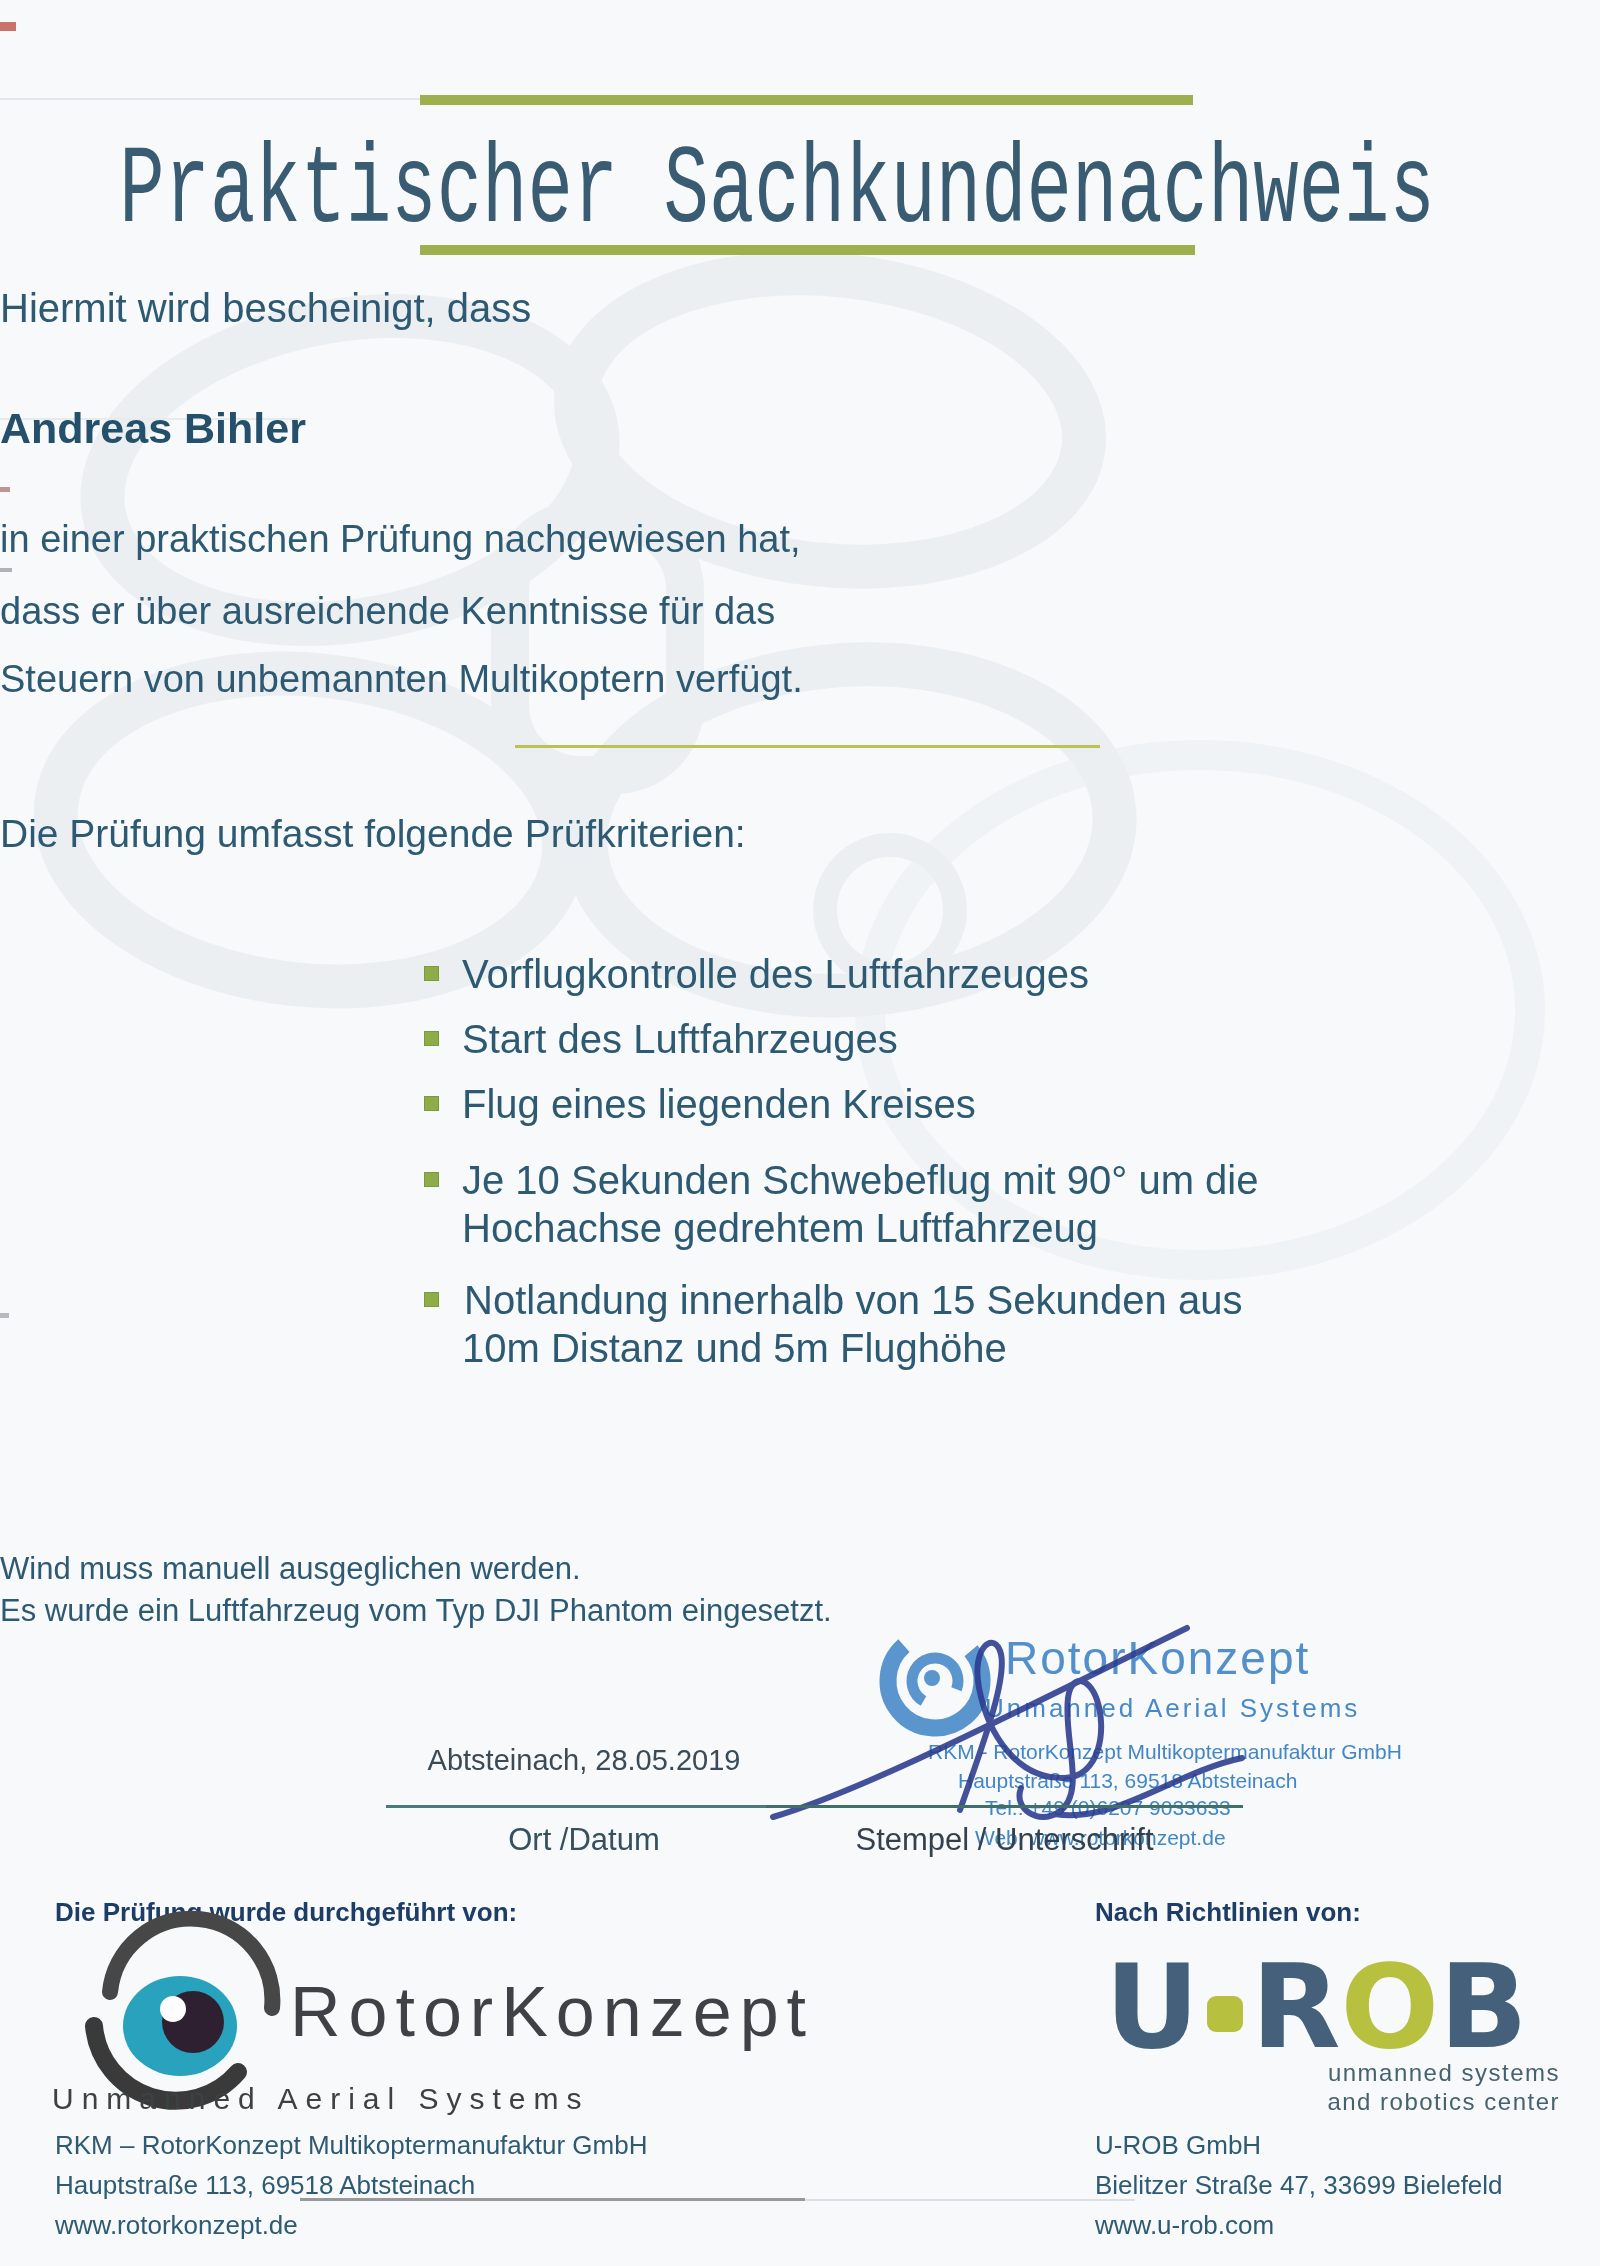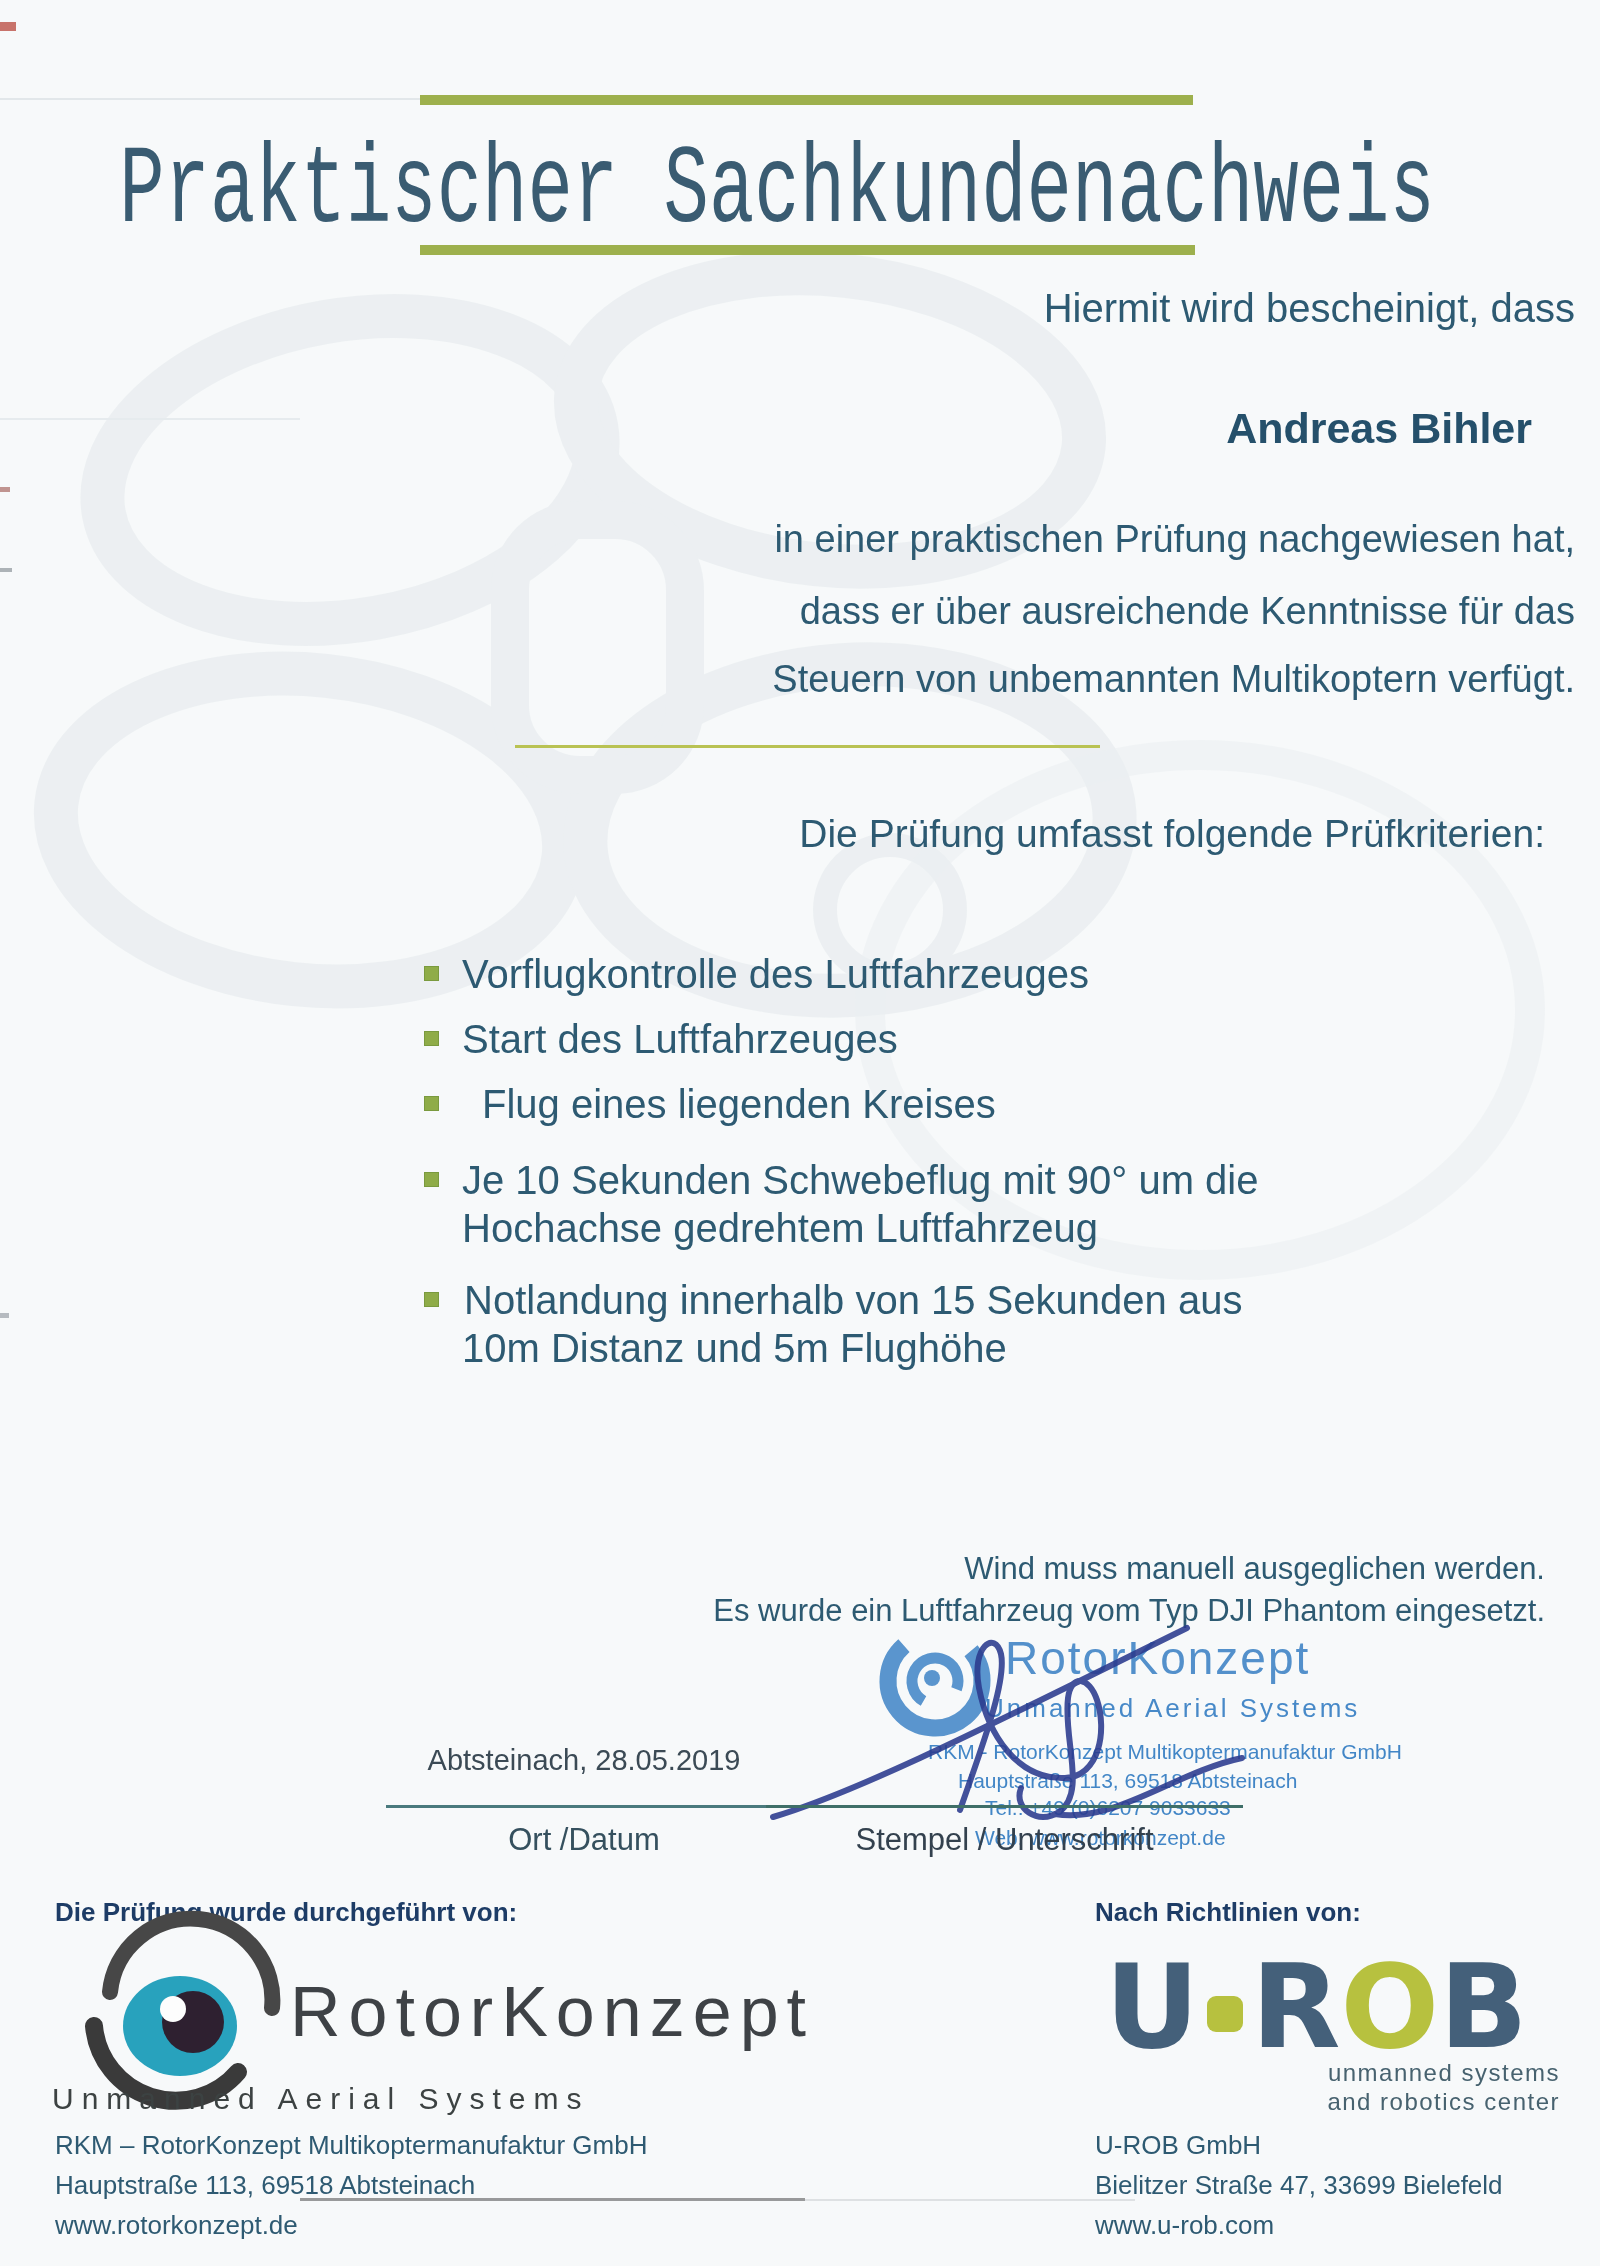--- a/index.html
+++ b/index.html
@@ -3,21 +3,21 @@
 <meta charset="utf-8">
 <style>
   html,body{margin:0;padding:0;}
   body{background:#e9ebed;}
   .page{
     position:relative; width:1600px; height:2266px; margin:0 auto;
     background:#f7f9fa; overflow:hidden;
     font-family:"Liberation Sans", sans-serif; color:#2d5a72;
   }
   .abs{position:absolute; line-height:1.15; white-space:nowrap;}
-  .ctr{text-align:right;}
+  .ctr{text-align:left;}
   
   .cert-title{
     font-family:"Liberation Mono","DejaVu Sans Mono",monospace;
     font-size:112px; color:#3a5c72; font-weight:normal;
     transform:translateX(-50%) scaleX(0.675); transform-origin:center top;
   }
   .bar{position:absolute; background:#9db04d;}
   .thinline{position:absolute; background:#b9c253;}
   .body-lg{font-size:40px;}
   .body-md{font-size:38px;}
@@ -82,21 +82,21 @@
 
   <div class="abs ctr heading" style="left:0;top:812px;width:1545px;">Die Prüfung umfasst folgende Prüfkriterien:</div>
 
   <div class="bullet-sq" style="left:424px;top:966px;"></div>
   <div class="abs bullet-line" style="left:462px;top:951px;">Vorflugkontrolle des Luftfahrzeuges</div>
 
   <div class="bullet-sq" style="left:424px;top:1031px;"></div>
   <div class="abs bullet-line" style="left:462px;top:1016px;">Start des Luftfahrzeuges</div>
 
   <div class="bullet-sq" style="left:424px;top:1096px;"></div>
-  <div class="abs bullet-line" style="left:482px;top:1081px;">Flug eines liegenden Kreises</div>
+  <div class="abs bullet-line" style="left:462px;top:1081px;">Flug eines liegenden Kreises</div>
 
   <div class="bullet-sq" style="left:424px;top:1172px;"></div>
   <div class="abs bullet-line" style="left:462px;top:1157px;">Je 10 Sekunden Schwebeflug mit 90° um die</div>
   <div class="abs bullet-line" style="left:462px;top:1205px;">Hochachse gedrehtem Luftfahrzeug</div>
 
   <div class="bullet-sq" style="left:424px;top:1292px;"></div>
   <div class="abs bullet-line" style="left:464px;top:1277px;">Notlandung innerhalb von 15 Sekunden aus</div>
   <div class="abs bullet-line" style="left:462px;top:1325px;">10m Distanz und 5m Flughöhe</div>
 
   <div class="abs ctr body-sm" style="left:0;top:1551px;width:1545px;">Wind muss manuell ausgeglichen werden.</div>

